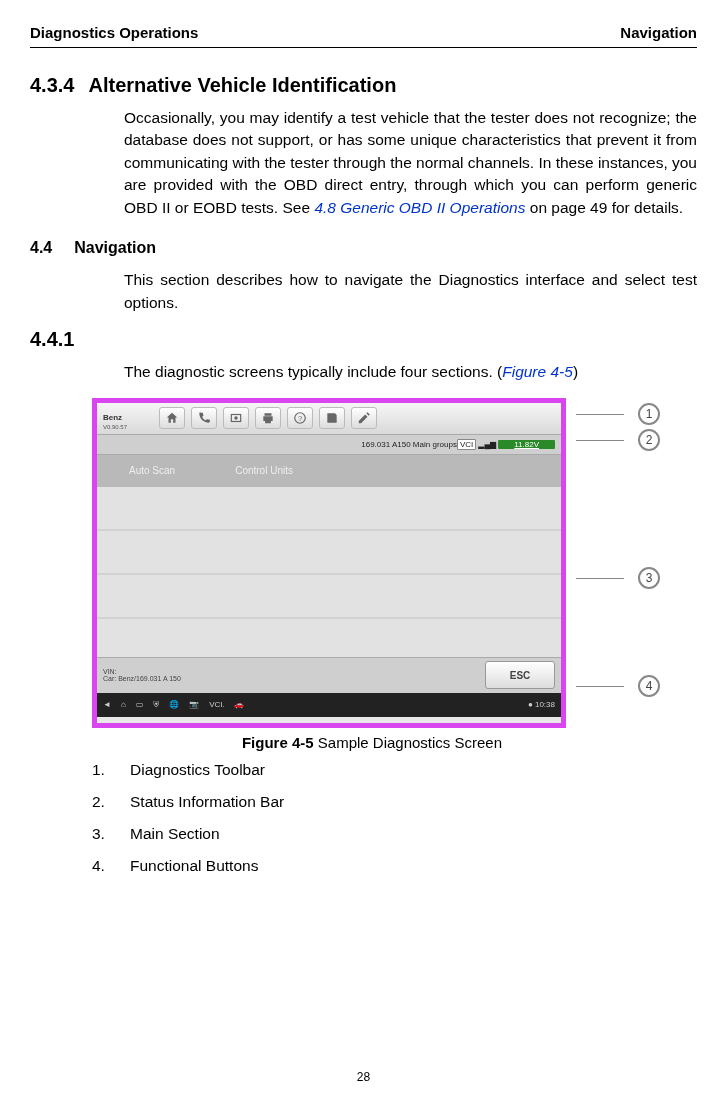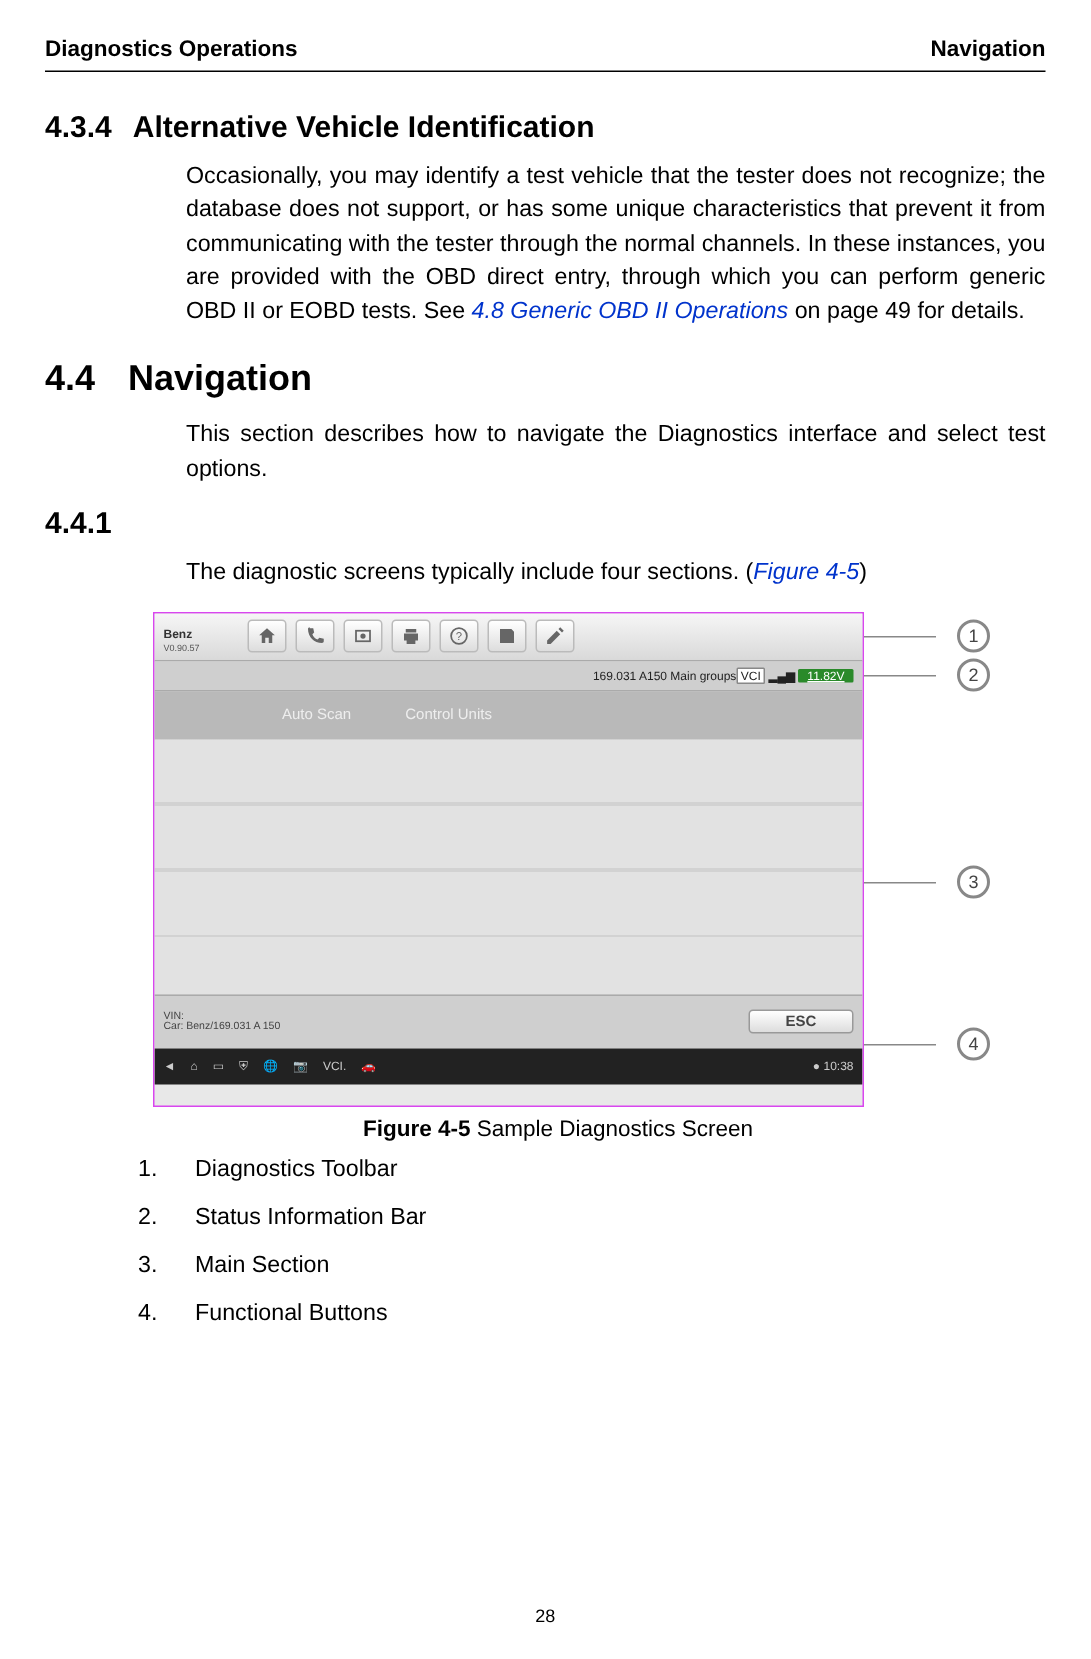--- a/index.html
+++ b/index.html
@@ -15,49 +15,48 @@
   .hdr {
     display: flex;
     justify-content: space-between;
     font-weight: bold;
     font-size: 15px;
     padding: 24px 0 6px 0;
     border-bottom: 1.5px solid #000;
     margin-bottom: 26px;
   }
   .h3 { font-weight: bold; font-size: 20px; margin: 14px 0 10px 0; display: flex; gap: 14px; }
-  .h2 { font-weight: bold; font-size: 24px; margin: 20px 0 12px 0; display: flex; gap: 22px; }
+  .h2 { font-weight: bold; font-size: 16px; margin: 20px 0 12px 0; display: flex; gap: 22px; }
   .num { flex: 0 0 auto; }
   .body-text {
     font-size: 15.5px;
     line-height: 1.45;
     text-align: justify;
     margin-left: 94px;
     margin-bottom: 8px;
   }
   .link { color: #0033cc; font-style: italic; }
   .figwrap { margin: 14px 0 6px 62px; position: relative; width: 560px; }
   .fig {
-    width: 474px; height: 330px; border: 1px solid #d946ef;
+    width: 474px; height: 330px; border: 5px solid #d946ef;
     background: #e8e8e8; position: relative; overflow: hidden;
-    margin-left: 10px;
   }
   .topbar { height: 32px; background: linear-gradient(#f6f6f6,#d9d9d9); border-bottom:1px solid #aaa; display:flex; align-items:center; gap:6px; padding:0 6px; }
   .brand { font-size: 8px; font-weight:bold; color:#333; line-height:1; }
   .brand-sub { font-size:6px; color:#555; display:block; }
   .tbtn { width:26px; height:22px; border:1px solid #bbb; border-radius:3px; background:linear-gradient(#fff,#ddd); display:flex; align-items:center; justify-content:center; }
   .tbtn svg { width:14px; height:14px; }
   .statusbar { height:20px; background:#cfcfcf; border-bottom:1px solid #aaa; display:flex; align-items:center; font-size:8px; color:#222; padding:0 6px; justify-content:flex-end; }
   .vci { display:flex; gap:2px; align-items:center; }
   .vci-box { border:1px solid #888; background:#fff; padding:0 2px; border-radius:1px; }
-  .volt { background:#2a8a2a; color:#fff; padding:0 6px; border-radius:1px;text-decoration:underline; }
-  .tabsrow { height:32px; background:#b9b9b9; display:flex; align-items:center; gap:36px; padding-left:85px; font-size:10px; color:#eee; }
+  .volt { background:#2a8a2a; color:#fff; padding:0 16px; border-radius:1px;text-decoration:underline; }
+  .tabsrow { height:32px; background:#b9b9b9; display:flex; align-items:center; gap:60px; padding-left:32px; font-size:10px; color:#eee; }
   .main-blank { height:170px; background:repeating-linear-gradient(#e2e2e2,#e2e2e2 42px,#d2d2d2 42px,#d2d2d2 44px); }
   .footbar1 { height:36px; background:#cfcfcf; border-top:1px solid #aaa; display:flex; align-items:center; justify-content:space-between; padding:0 6px; font-size:7px; color:#444; }
-  .esc { width:70px; height:16px; border:1px solid #999; border-radius:3px; background:linear-gradient(#fff,#ddd); display:flex; align-items:center; justify-content:center; font-size:10px; font-weight:bold; }
+  .esc { width:70px; height:28px; border:1px solid #999; border-radius:3px; background:linear-gradient(#fff,#ddd); display:flex; align-items:center; justify-content:center; font-size:10px; font-weight:bold; }
   .sysbar { height:24px; background:#222; display:flex; align-items:center; justify-content:space-between; padding:0 6px; color:#ccc; font-size:8px; }
   .sysicons { display:flex; gap:10px; }
   .callout { position:absolute; right:-8px; width:22px; height:22px; border:2px solid #888; border-radius:50%; background:#fff; display:flex; align-items:center; justify-content:center; font-size:12px; color:#444; }
   .lead { position:absolute; border-top:1px solid #888; }
   .caption { text-align:center; font-size:15px; margin-top:6px; }
   .caption .b { font-weight:bold; }
   .caption .i { }
   .list { margin: 10px 0 0 62px; font-size:15.5px; }
   .list-row { display:flex; gap:20px; margin-bottom:14px; }
   .list-num { width:18px; }

